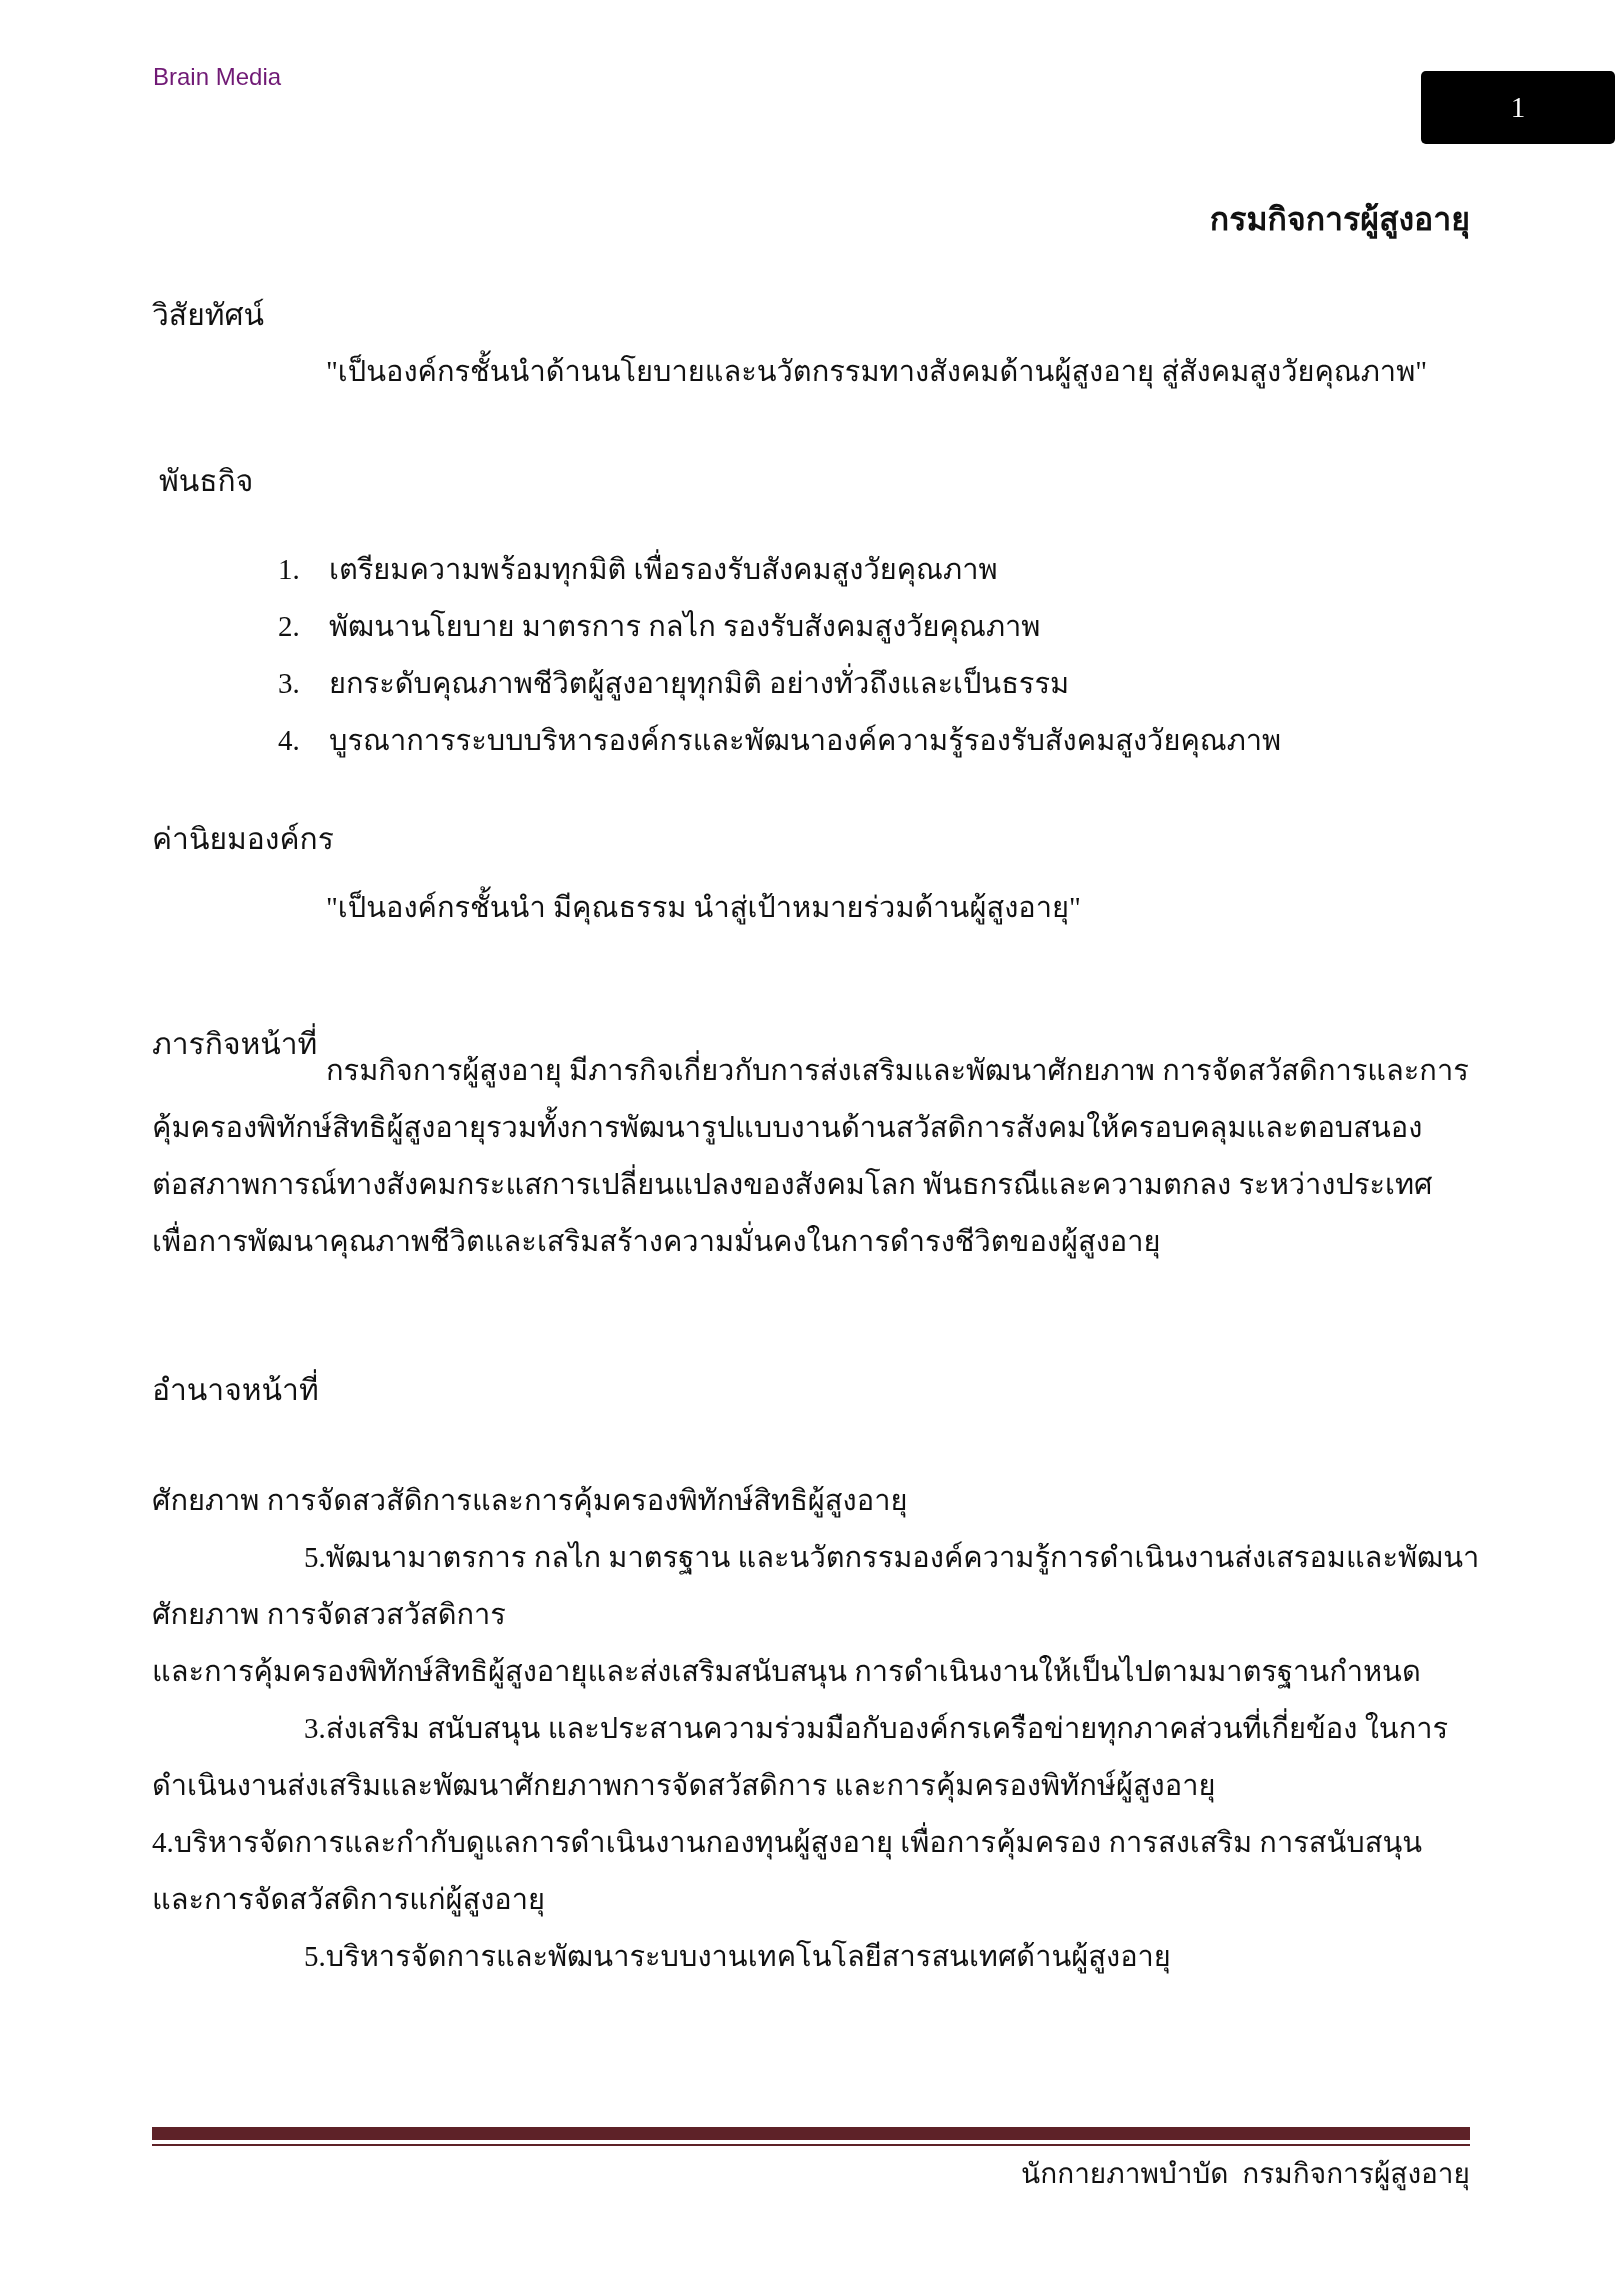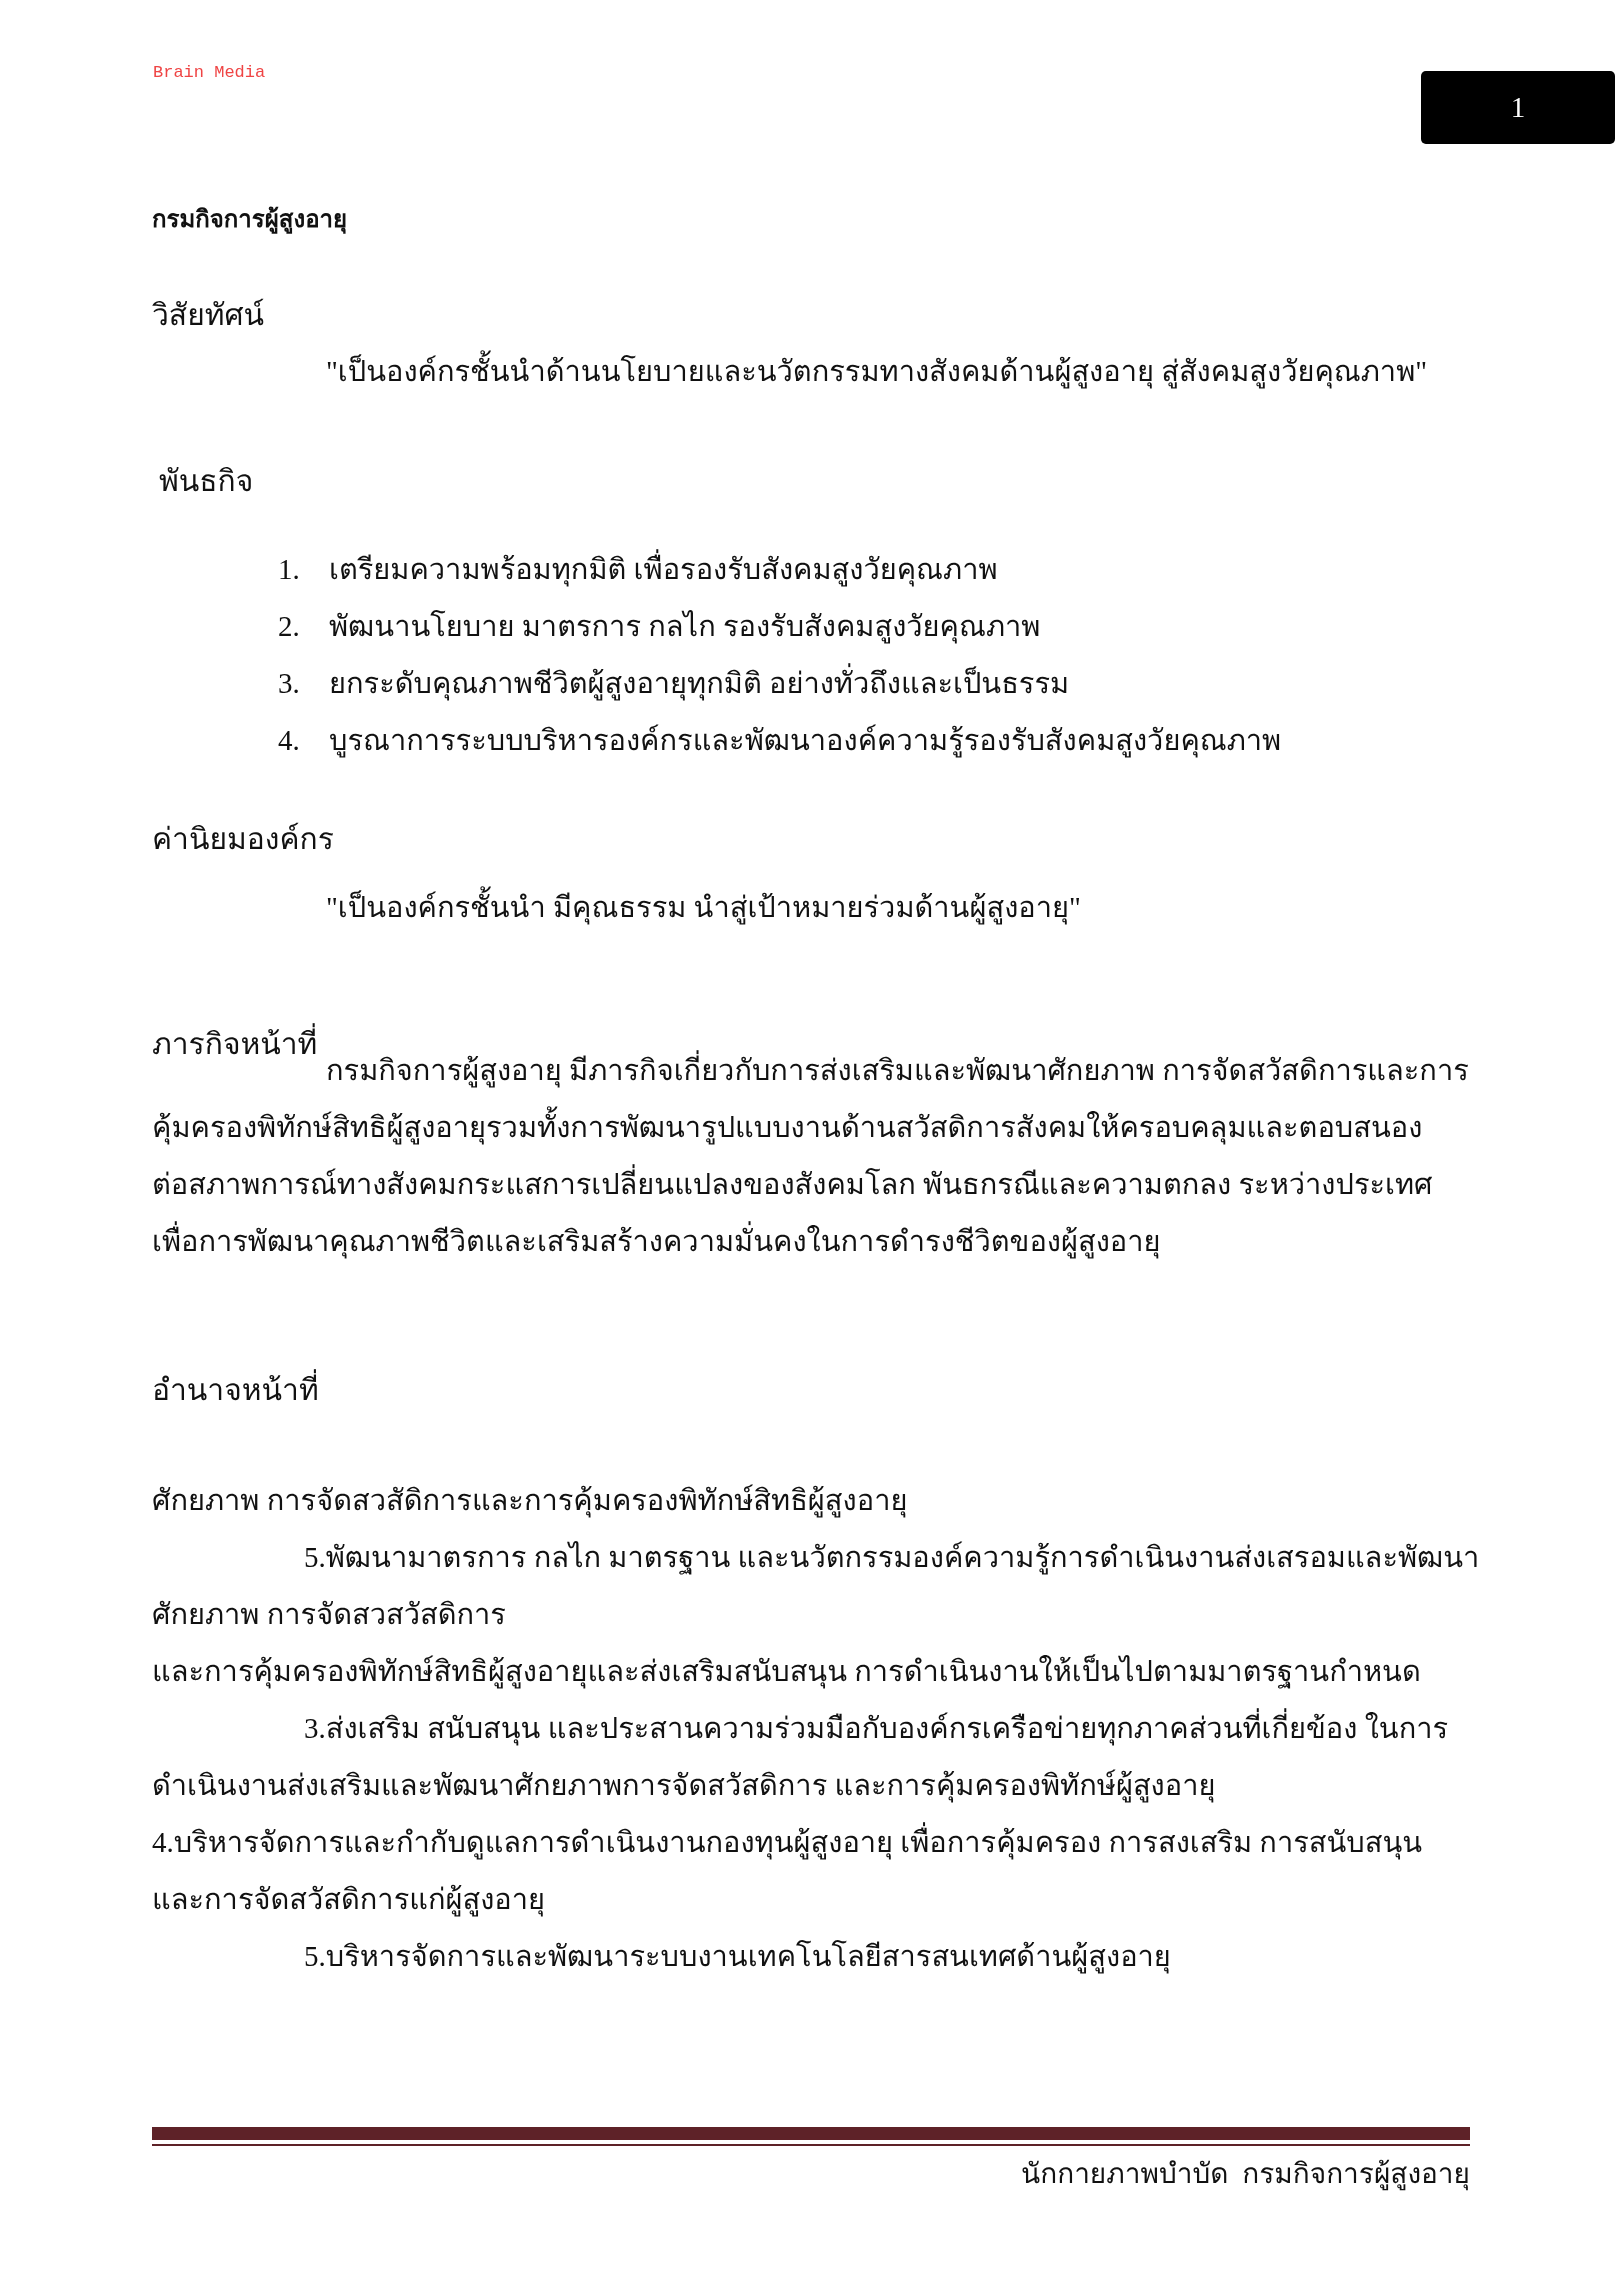--- a/index.html
+++ b/index.html
@@ -9,39 +9,39 @@
     height: 2293px;
     margin: 0 auto;
     background: #ffffff;
     font-family: "Liberation Serif", "DejaVu Serif", serif;
     color: #111111;
     overflow: hidden;
   }
   .brand {
     position: absolute;
     left: 153px; top: 63px;
-    font-size: 17px;
-    color: #ef4444;
-    font-family: Liberation Mono, monospace;
+    font-size: 24px;
+    color: #701a75;
+    font-family: Liberation Sans, sans-serif;
   }
   .pagebox {
     position: absolute;
     left: 1421px; top: 71px;
     width: 194px; height: 73px;
     background: #000000;
     border-radius: 4.9px;
     display: flex; align-items: center; justify-content: center;
   }
   .pagebox .num { color: #ffffff; font-size: 29px; }
   .doc-title {
     position: absolute;
     left: 152px; right: 151px; top: 192px;
-    text-align: left;
+    text-align: right;
     font-weight: bold;
-    font-size: 24px;
+    font-size: 32px;
     line-height: 55px;
   }
   .line {
     height: 57px;
     line-height: 57px;
     font-size: 29px;
     white-space: nowrap;
   }
   .heading {
     font-weight: normal;

